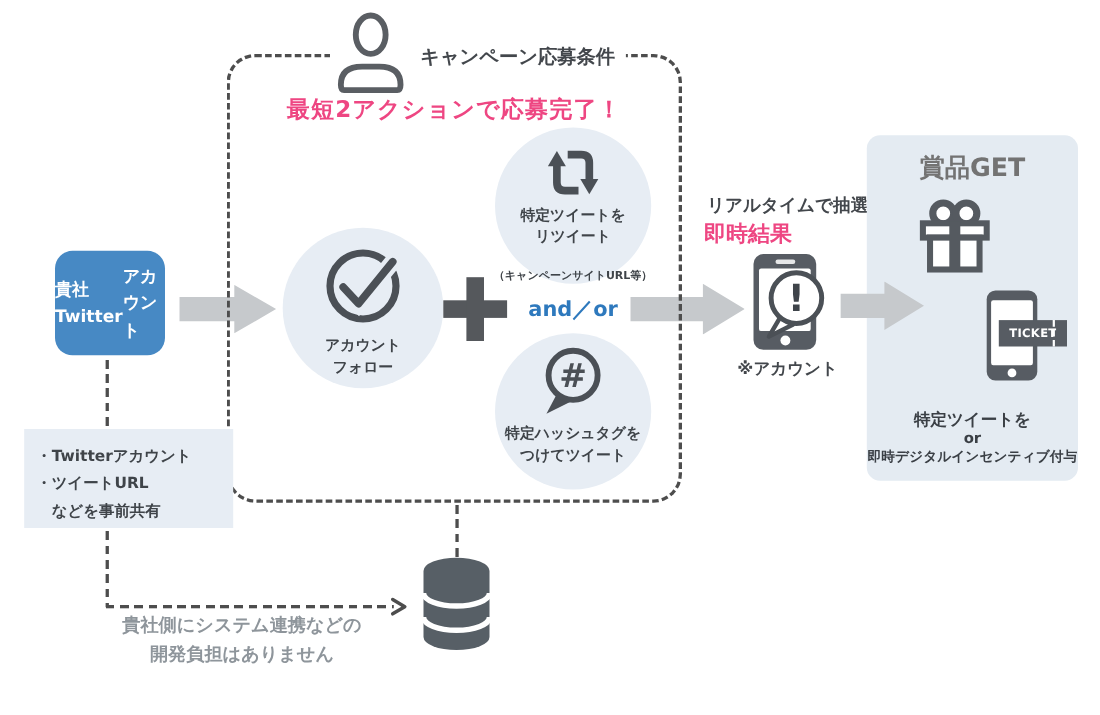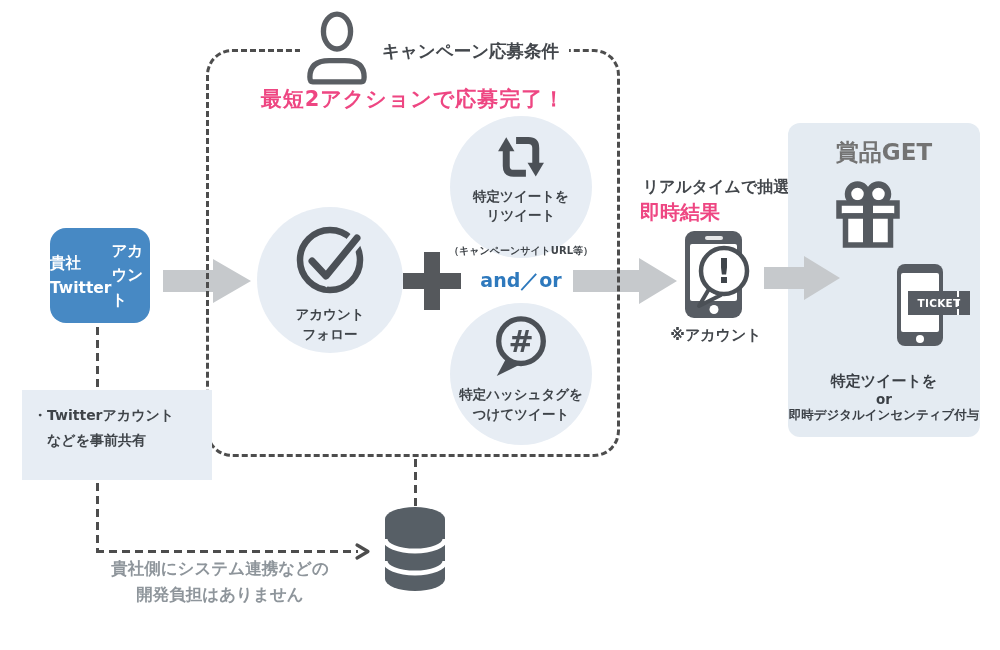--- a/index.html
+++ b/index.html
@@ -116,20 +116,21 @@
   <div class="frame-title">キャンペーン応募条件</div>
   <div class="headline">最短2アクションで応募完了！</div>
 
   <div class="bluebox">
     <span>貴社Twitter</span>
     <span>アカウント</span>
   </div>
 
   <div class="preshare">
     <div>・Twitterアカウント</div>
+    <div>・ツイートURL</div>
     <div>　などを事前共有</div>
   </div>
 
   <svg class="arrow" style="left:163px; top:259px;" width="88" height="44" viewBox="0 0 88 44">
     <polygon points="0,11 50,11 50,0 88,22 50,44 50,33 0,33" fill="#c6c9cc"></polygon>
   </svg>
 
   <div class="circle" id="follow-circle">
     <svg width="78" height="78" viewBox="0 0 78 78" style="margin-top:14px;">
       <circle cx="39" cy="39" r="30" fill="none" stroke="#4b5056" stroke-width="6.5"></circle>

